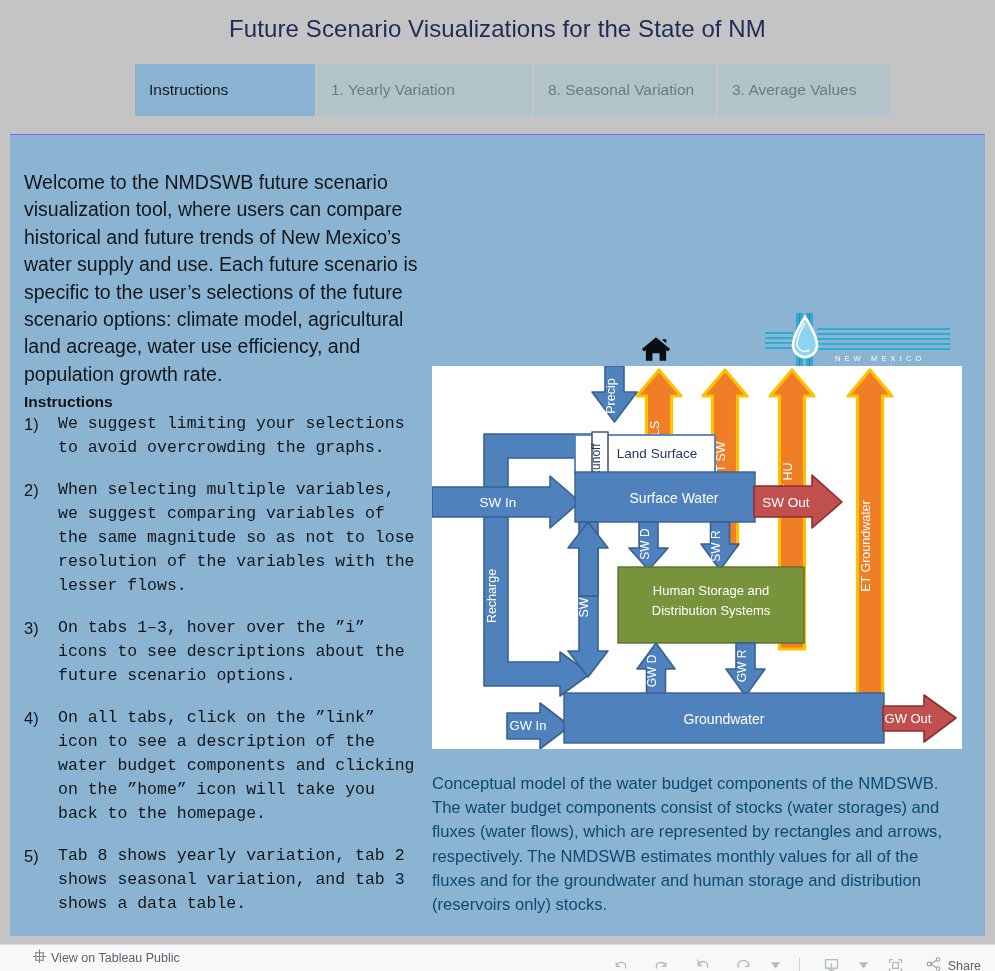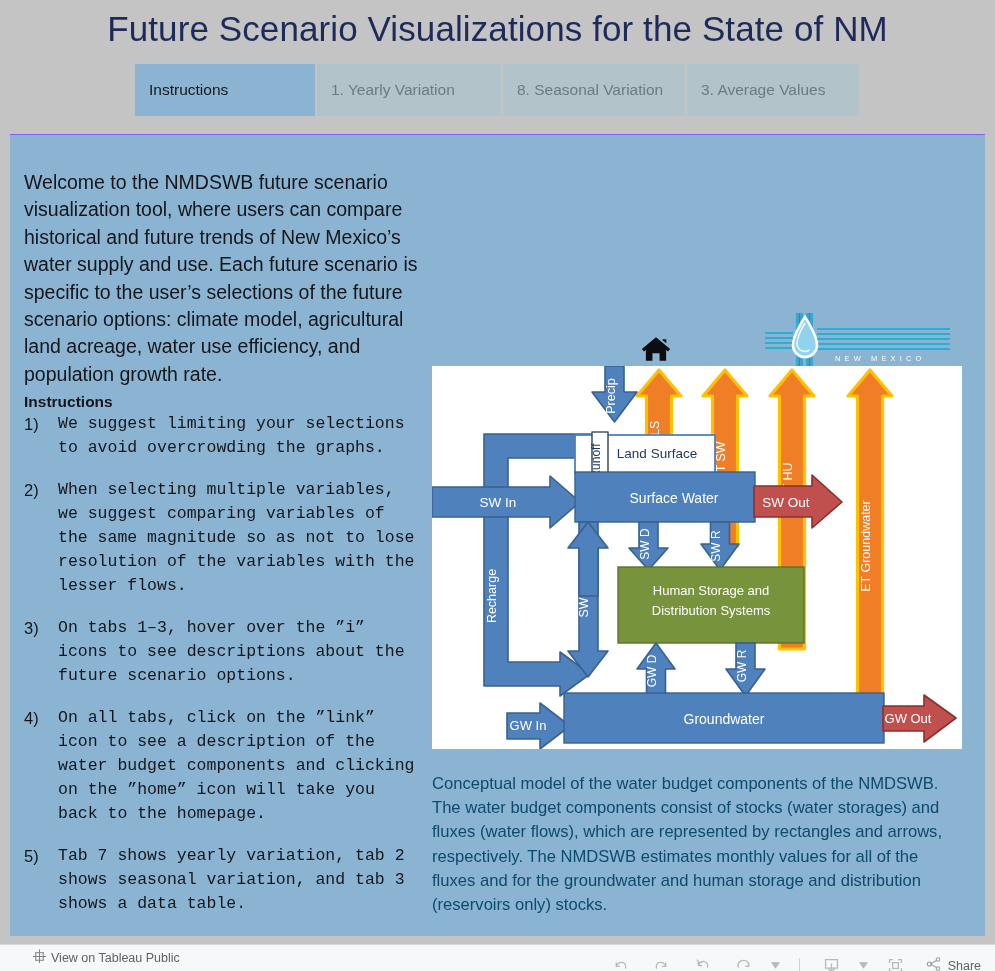--- a/index.html
+++ b/index.html
@@ -8,21 +8,21 @@
     width: 995px; height: 971px;
     background: #c4c4c4;
     font-family: "Liberation Sans", sans-serif;
     overflow: hidden;
     position: relative;
   }
   
   #viz-title {
     text-align: center;
     color: #1e2a5a;
-    font-size: 35px;
+    font-size: 24px;
     font-weight: 400;
     letter-spacing: .1px;
     padding-top: 9px;
     height: 52px;
     line-height: 40px;
   }
   
   #tab-bar {
     position: absolute;
     top: 64px; left: 135px;
@@ -39,21 +39,21 @@
     padding: 0 14px;
     border: none;
     white-space: nowrap;
     cursor: pointer;
   }
   .tab.active {
     background: #8bb4d2;
     color: #15171a;
   }
   .tab-0 { width: 180px; }
-  .tab-1 { width: 184px; }
+  .tab-1 { width: 215px; }
   .tab-2 { width: 182px; }
   .tab-3 { width: 172px; }
 
   
   #content-panel {
     position: absolute;
     top: 134px; left: 10px;
     width: 975px; height: 802px;
     background: #8bb4d2;
     border-top: 1px solid #8b5cf6;
@@ -218,21 +218,21 @@
     <div class="instr-item">
       <span class="instr-num">3)</span>
       <span class="instr-txt">On tabs 1–3, hover over the ”i” icons to see descriptions about the future scenario options.</span>
     </div>
     <div class="instr-item">
       <span class="instr-num">4)</span>
       <span class="instr-txt">On all tabs, click on the ”link” icon to see a description of the water budget components and clicking on the ”home” icon will take you back to the homepage.</span>
     </div>
     <div class="instr-item">
       <span class="instr-num">5)</span>
-      <span class="instr-txt">Tab 7 shows yearly variation, tab 2 shows seasonal variation, and tab 3 shows a data table.</span>
+      <span class="instr-txt">Tab 8 shows yearly variation, tab 2 shows seasonal variation, and tab 3 shows a data table.</span>
     </div>
   </div>
 
   <div id="home-icon-btn" title="Home">
     <svg width="30" height="27" viewBox="0 0 32 28" aria-hidden="true">
       <path d="M16 1 L1 13.5 L3.2 16.2 L5.2 14.6 L5.2 26 L12.2 26 L12.2 18 L19.8 18 L19.8 26 L26.8 26 L26.8 14.6 L28.8 16.2 L31 13.5 Z
                M23 3 L27 3 L27 7.4 L23 4.2 Z" fill="#0b0d10"></path>
     </svg>
   </div>
 

